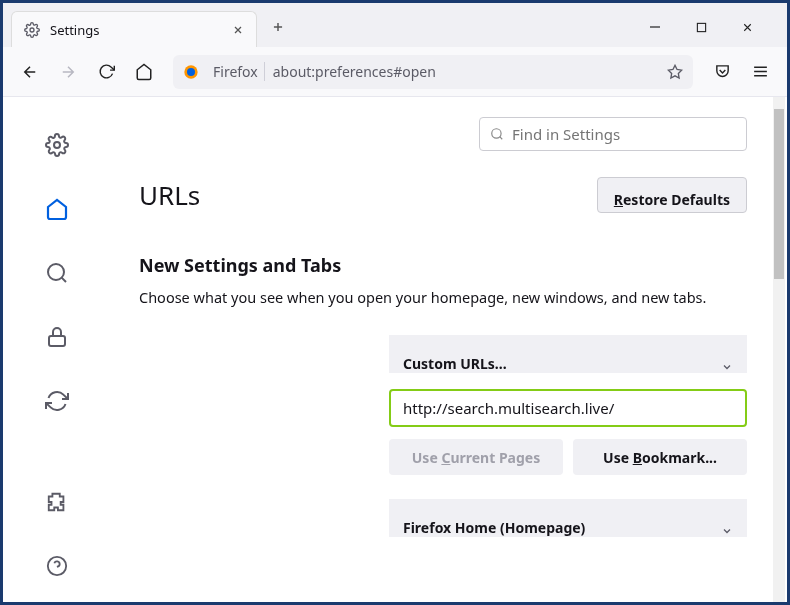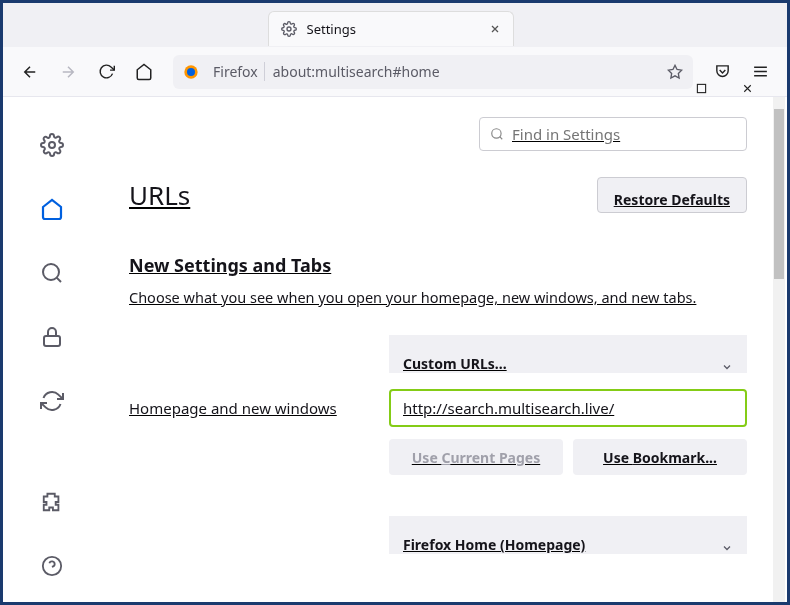--- a/index.html
+++ b/index.html
@@ -1,19 +1,19 @@
 <!DOCTYPE html>
 <html><head>
 <meta charset="utf-8">
 <style>
   * { margin: 0; padding: 0; box-sizing: border-box; font-family: "Segoe UI", system-ui, sans-serif; }
   body { width: 790px; height: 605px; background: #fff; border: 3px solid #1a3a6e; overflow: hidden; }
 
   
-  .tab-bar { height: 44px; display: flex; align-items: center; padding: 4px 17px 0 8px; background: #f0f0f4; flex-direction: column; }
+  .tab-bar { height: 44px; display: flex; align-items: center; padding: 4px 17px 0 8px; background: #f0f0f4; }
   .tab { display: flex; align-items: center; gap: 10px; background: #f9f9fb; border: 1px solid #ddd; border-bottom: none; border-radius: 6px 6px 0 0; padding: 8px 12px; width: 246px; height: 36px; margin-top: 4px; }
   .tab-title { flex: 1; font-size: 13px; color: #15141a; }
   .tab-close { color: #555; }
   .new-tab-btn { margin-left: 8px; color: #555; padding: 6px; }
   .window-controls { margin-left: auto; display: flex; gap: 0; }
   .wc { width: 46px; height: 32px; display: flex; align-items: center; justify-content: center; color: #222; }
 
   
   .toolbar { height: 50px; display: flex; align-items: center; padding: 0 10px; gap: 4px; background: #f9f9fb; border-bottom: 1px solid #e7e7ee; }
   .tb-btn { width: 34px; height: 34px; display: flex; align-items: center; justify-content: center; border-radius: 4px; color: #222; }
@@ -26,42 +26,42 @@
   
   .content { display: flex; height: calc(605px - 6px - 44px - 50px); position: relative; }
   .scrollbar-track { position: absolute; right: 2px; top: 0; width: 12px; height: 100%; background: #f1f1f1; }
   .scrollbar-thumb { position: absolute; right: 1px; top: 12px; width: 10px; height: 170px; background: #c1c1c1; border-radius: 0; }
 
   .sidebar { width: 108px; padding: 28px 0 16px 0; display: flex; flex-direction: column; align-items: center; gap: 24px; }
   .sidebar-item { width: 40px; height: 40px; display: flex; align-items: center; justify-content: center; border-radius: 6px; color: #5b5b66; }
   .sidebar-item.active { color: #0060df; }
   .sidebar-spacer { flex: 1; }
 
-  .main { flex: 1; padding: 20px 40px 0 28px; text-decoration: underline; }
+  .main { flex: 1; padding: 20px 40px 0 28px; }
   .search-row { display: flex; justify-content: flex-end; margin-bottom: 26px; }
   .search-box { width: 268px; height: 34px; border: 1px solid #ccccd2; border-radius: 4px; display: flex; align-items: center; padding: 0 10px; gap: 8px; }
   .search-box input { border: none; outline: none; font-size: 15px; color: #666; flex: 1; background: transparent; }
   .search-box .sicon { color: #888; }
 
   .title-row { display: flex; align-items: center; margin-bottom: 40px; }
   .page-title { font-size: 26px; font-weight: 400; color: #15141a; flex: 1; }
   .restore-btn { height: 36px; padding: 12px 16px; border: 1px solid #ccccd2; background: #f0f0f4; border-radius: 4px; font-size: 14px; font-weight: 700; color: #15141a; }
 
   .section-heading { font-size: 18px; font-weight: 700; color: #15141a; margin-bottom: 10px; }
   .section-desc { font-size: 14.5px; color: #15141a; margin-bottom: 28px; }
 
   .form-row { display: flex; align-items: center; margin-bottom: 12px; }
   .form-gap { margin-bottom: 16px; }
   .form-label { width: 260px; font-size: 15px; color: #15141a; }
   .dropdown-right { margin-left: auto; width: 358px; }
   .dropdown { width: 358px; height: 38px; background: #f0f0f4; display: flex; align-items: flex-end; padding: 0 14px; font-size: 14px; font-weight: 700; color: #15141a; position: relative; }
   .dropdown .chev { position: absolute; right: 14px; color: #5b5b66; }
   .text-input { width: 358px; height: 38px; border: 2px solid #84cc16; border-radius: 4px; padding: 0 12px; font-size: 15px; color: #15141a; }
 
-  .btn-row { margin-left: auto; width: 358px; display: flex; gap: 10px; margin-bottom: 29px; }
+  .btn-row { margin-left: auto; width: 358px; display: flex; gap: 10px; margin-bottom: 12px; }
   .btn-sm { flex: 1; height: 36px; background: #f0f0f4; border: none; border-radius: 4px; font-size: 14px; font-weight: 700; }
   .btn-sm.disabled { color: #a0a0aa; }
   .btn-sm.enabled { color: #15141a; }
 
   .u { text-decoration: underline; }
 
   svg { display: block; }
 </style>
 </head>
 <body>
@@ -128,21 +128,21 @@
       </svg>
   </div>
   <div class="url-bar">
     <span>
       <svg width="16" height="16" viewBox="0 0 24 24">
           <circle cx="12" cy="12" r="10" fill="#ff9500"></circle>
           <circle cx="12" cy="12" r="6" fill="#0060df"></circle>
         </svg>
     </span>
     <span class="url-label">Firefox</span>
-    <span class="url-text">about:multisearch#home</span>
+    <span class="url-text">about:preferences#open</span>
     <span class="url-star">
       <svg width="16" height="16" viewBox="0 0 24 24" fill="none" stroke="currentColor" stroke-width="2">
           <polygon points="12 2 15.09 8.26 22 9.27 17 14.14 18.18 21.02 12 17.77 5.82 21.02 7 14.14 2 9.27 8.91 8.26 12 2"></polygon>
         </svg>
     </span>
   </div>
   <div class="tb-btn">
     <svg width="17" height="17" viewBox="0 0 24 24" fill="none" stroke="currentColor" stroke-width="2">
         <path d="M4 4h16v7a8 8 0 0 1-16 0V4z"></path>
         <polyline points="8 10 12 14 16 10"></polyline>
@@ -230,21 +230,20 @@
         <span>Custom URLs...</span>
         <span class="chev">
           <svg width="12" height="12" viewBox="0 0 24 24" fill="none" stroke="currentColor" stroke-width="2.5">
               <polyline points="6 9 12 15 18 9"></polyline>
             </svg>
         </span>
       </div>
     </div>
 
     <div class="form-row">
-      <div class="form-label">Homepage and new windows</div>
       <input class="text-input" style="margin-left: auto;" type="text" value="http://search.multisearch.live/">
     </div>
 
     <div class="form-row">
       <div class="btn-row">
         <button class="btn-sm disabled">Use <span class="u">C</span>urrent Pages</button>
         <button class="btn-sm enabled">Use <span class="u">B</span>ookmark...</button>
       </div>
     </div>
 

